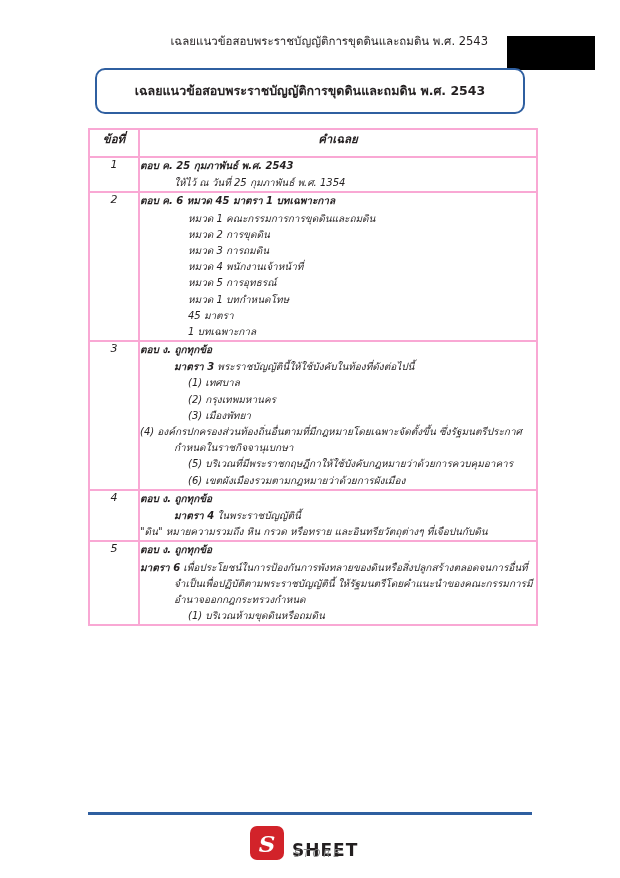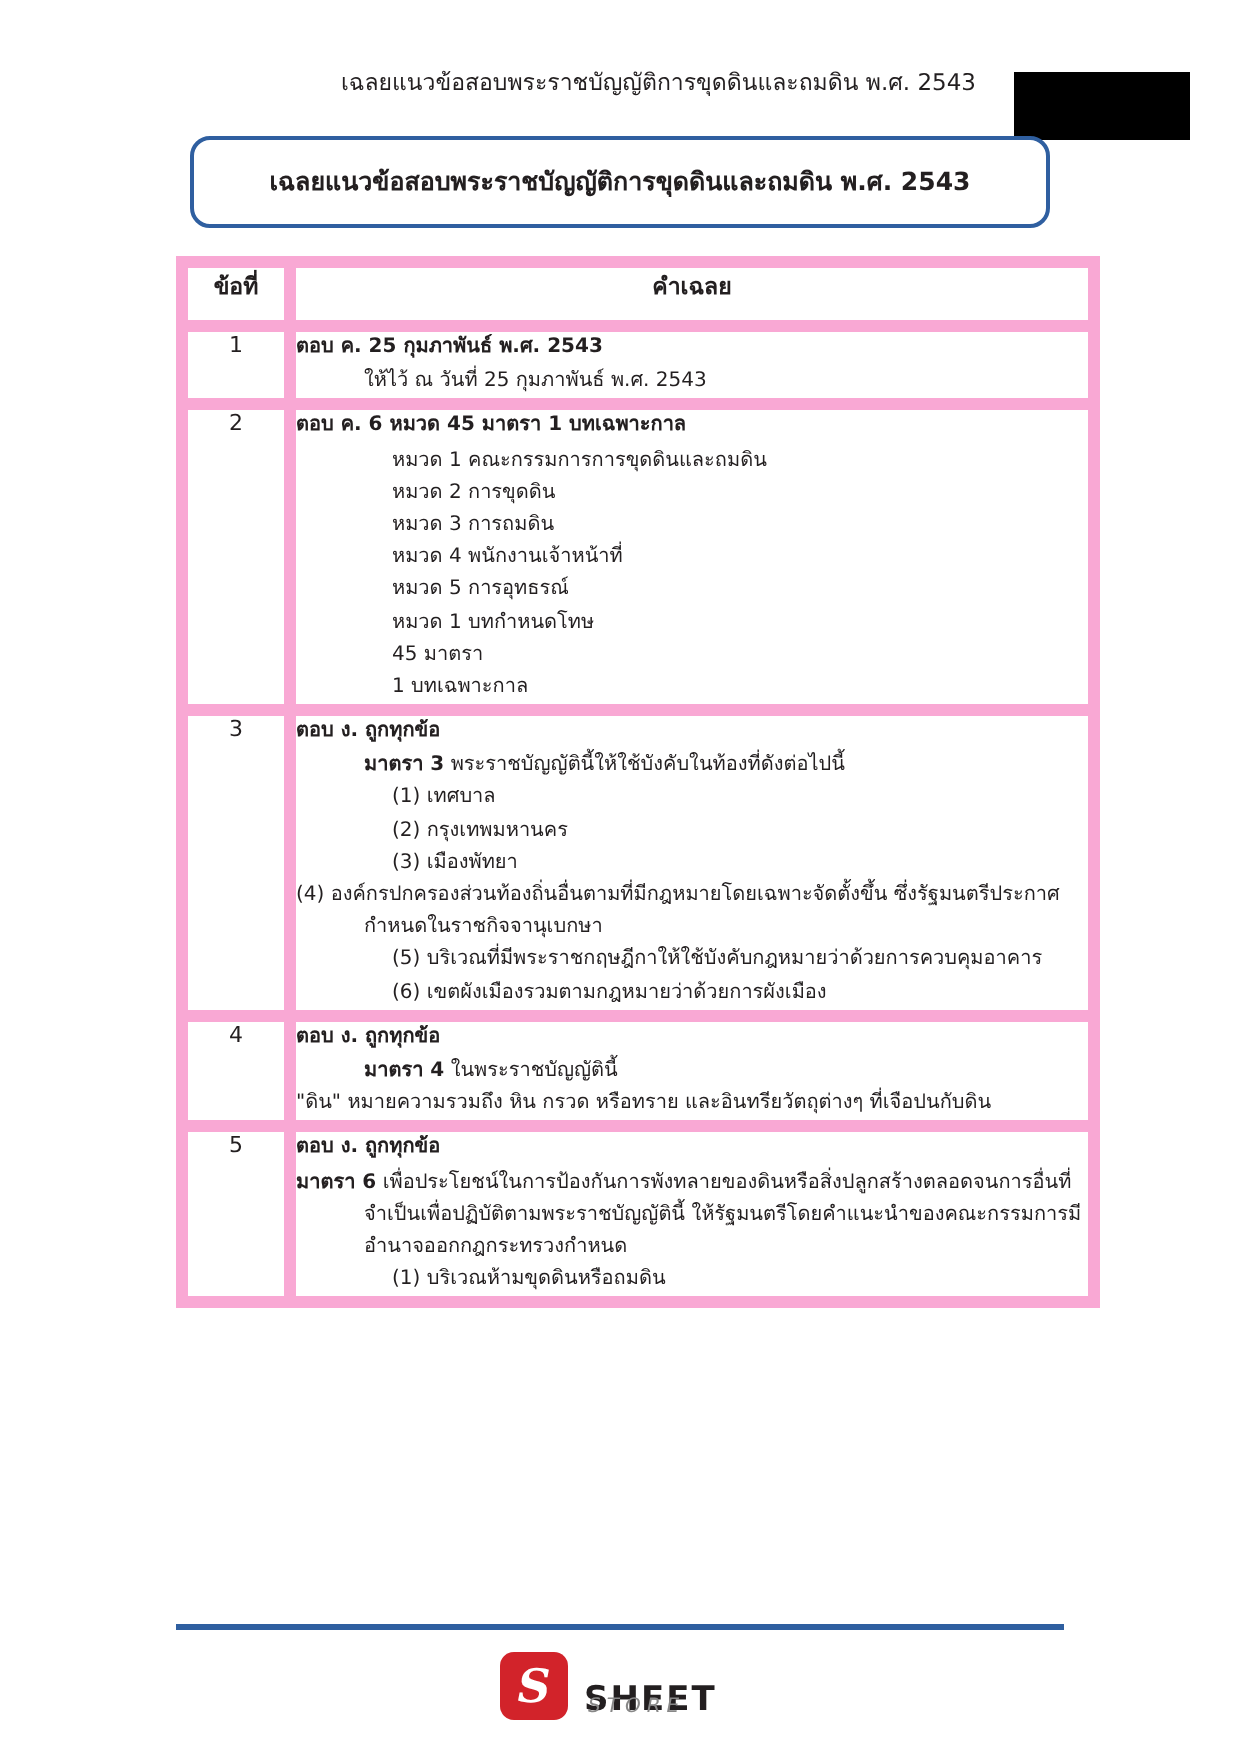--- a/index.html
+++ b/index.html
@@ -87,23 +87,24 @@
     left: 88px;
     top: 128px;
     width: 444px;
   }
   table.doc-table {
     border-collapse: collapse;
     width: 444px;
     table-layout: fixed;
   }
   table.doc-table td, table.doc-table th {
-    border: 6px solid #f9a8d4;
+    border: 2px solid #f9a8d4;
     vertical-align: top;
     padding: 0;
+    font-style: italic;
   }
   th.col-no, td.col-no {
     width: 48px;
     text-align: center;
   }
   th.col-ans, td.col-ans {
     width: 396px;
   }
   thead th {
     height: 26px;
@@ -213,21 +214,21 @@
         <tr>
           <th class="col-no">ข้อที่</th>
           <th class="col-ans">คำเฉลย</th>
         </tr>
       </thead>
       <tbody id="table-body">
           <tr>
             <td class="col-no">1</td>
             <td class="col-ans">
               <p class="ans-head">ตอบ  ค. 25 กุมภาพันธ์ พ.ศ. 2543</p>
-              <p class="ans-line ind-1">ให้ไว้ ณ วันที่ 25 กุมภาพันธ์ พ.ศ. 2543</p>
+              <p class="ans-line ind-1">ให้ไว้ ณ วันที่ 25 กุมภาพันธ์ พ.ศ. 1354</p>
             </td>
           </tr>
           <tr>
             <td class="col-no">2</td>
             <td class="col-ans">
               <p class="ans-head">ตอบ  ค. 6 หมวด 45  มาตรา 1 บทเฉพาะกาล</p>
               <p class="ans-line ind-2">หมวด 1 คณะกรรมการการขุดดินและถมดิน</p>
               <p class="ans-line ind-2">หมวด 2 การขุดดิน</p>
               <p class="ans-line ind-2">หมวด 3 การถมดิน</p>
               <p class="ans-line ind-2">หมวด 4 พนักงานเจ้าหน้าที่</p>

